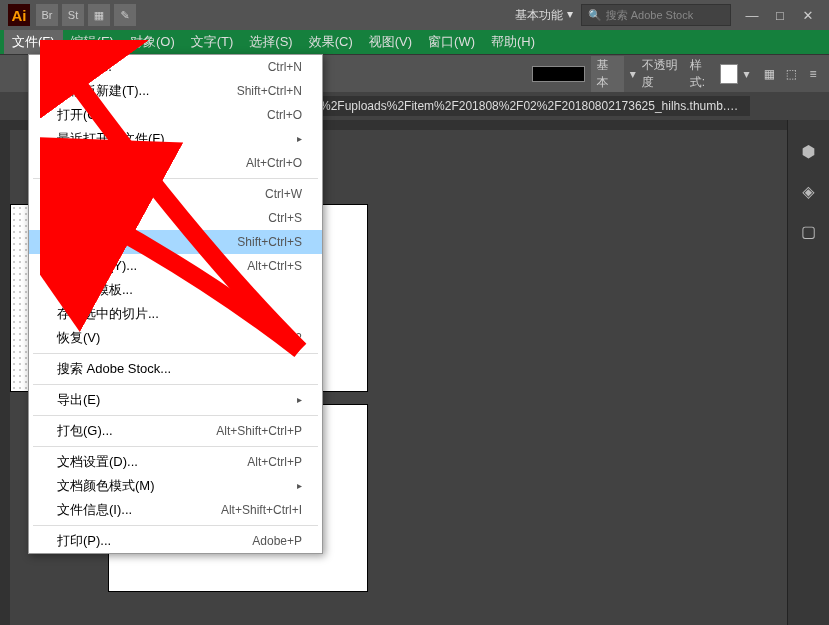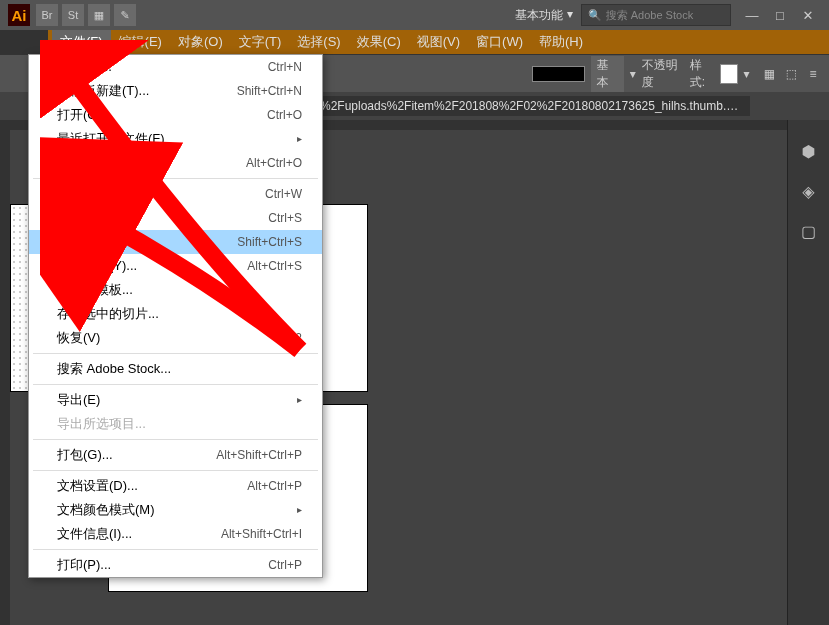--- a/index.html
+++ b/index.html
@@ -8,21 +8,21 @@
 .titlebar { height: 30px; background: #535353; display: flex; align-items: center; padding: 0 8px; }
 .ai-logo { width: 22px; height: 22px; background: #330000; display: flex; align-items: center; justify-content: center; color: #ff9a00; font-weight: bold; font-size: 15px; margin-right: 6px; }
 .title-icons { display: flex; gap: 4px; }
 .title-icon { width: 22px; height: 22px; background: #6a6a6a; display: flex; align-items: center; justify-content: center; color: #ccc; font-size: 11px; }
 .title-spacer { flex: 1; }
 .workspace-sel { color: #ddd; font-size: 12px; padding: 2px 8px; display: flex; align-items: flex-start; gap: 4px; }
 .search-stock { width: 150px; height: 22px; background: #424242; border: 1px solid #333; color: #888; font-size: 11px; padding: 0 6px; display: flex; align-items: center; gap: 4px; }
 .win-controls { display: flex; gap: 2px; margin-left: 8px; }
 .win-btn { width: 26px; height: 18px; display: flex; align-items: center; justify-content: center; color: #ccc; font-size: 13px; }
 
-.menubar { height: 24px; background: #a16207; display: flex; align-items: center; padding: 0 4px; font-size: 13px; margin-left: 48px; }
+.menubar { height: 24px; background: #15803d; display: flex; align-items: center; padding: 0 4px; font-size: 13px; }
 .menu-item { padding: 3px 8px; color: #ddd; cursor: default; }
 .menu-item.active { background: #666; color: #fff; }
 
 .toolbar { height: 38px; background: #535353; border-top: 1px solid #333; display: flex; align-items: center; padding: 0 8px; gap: 6px; color: #ccc; font-size: 12px; }
 .stroke-preview { width: 60px; height: 16px; background: #000; border: 1px solid #888; margin-left: 140px; }
 .stroke-label { padding: 1px 6px; background: #626262; }
 .color-swatch { width: 20px; height: 20px; background: #fff; border: 1px solid #888; }
 .tool-ic { width: 18px; height: 18px; display: flex; align-items: center; justify-content: center; }
 
 .doc-tab-bar { height: 28px; background: #424242; display: flex; align-items: center; padding-left: 310px; font-size: 12px; color: #ddd; }
@@ -168,44 +168,41 @@
       <span class="shortcut">F12</span>
     </div>
     <div class="menu-sep"></div>
     <div class="menu-row">
       <span>搜索 Adobe Stock...</span>
     </div>
     <div class="menu-sep"></div>
     <div class="menu-row menu-submenu">
       <span>导出(E)</span>
     </div>
-    <div class="menu-row disabled">
-      <span>导出所选项目...</span>
-    </div>
     <div class="menu-sep"></div>
     <div class="menu-row">
       <span>打包(G)...</span>
       <span class="shortcut">Alt+Shift+Ctrl+P</span>
     </div>
     <div class="menu-sep"></div>
     <div class="menu-row">
       <span>文档设置(D)...</span>
       <span class="shortcut">Alt+Ctrl+P</span>
     </div>
     <div class="menu-row menu-submenu">
       <span>文档颜色模式(M)</span>
     </div>
     <div class="menu-row">
       <span>文件信息(I)...</span>
       <span class="shortcut">Alt+Shift+Ctrl+I</span>
     </div>
     <div class="menu-sep"></div>
     <div class="menu-row">
       <span>打印(P)...</span>
-      <span class="shortcut">Ctrl+P</span>
+      <span class="shortcut">Adobe+P</span>
     </div>
   </div>
 
 <svg class="arrow-overlay" width="300" height="330">
   <defs>
       <marker id="ah" markerWidth="12" markerHeight="12" refX="2" refY="6" orient="auto">
     <path d="M0,0 L12,6 L0,12 Z" fill="#ff0000"></path>
       </marker>
     </defs>
   <path d="M 260,310 Q 150,200 20,20" stroke="#ff0000" stroke-width="18" fill="none" marker-end="url(#ah)"></path>

